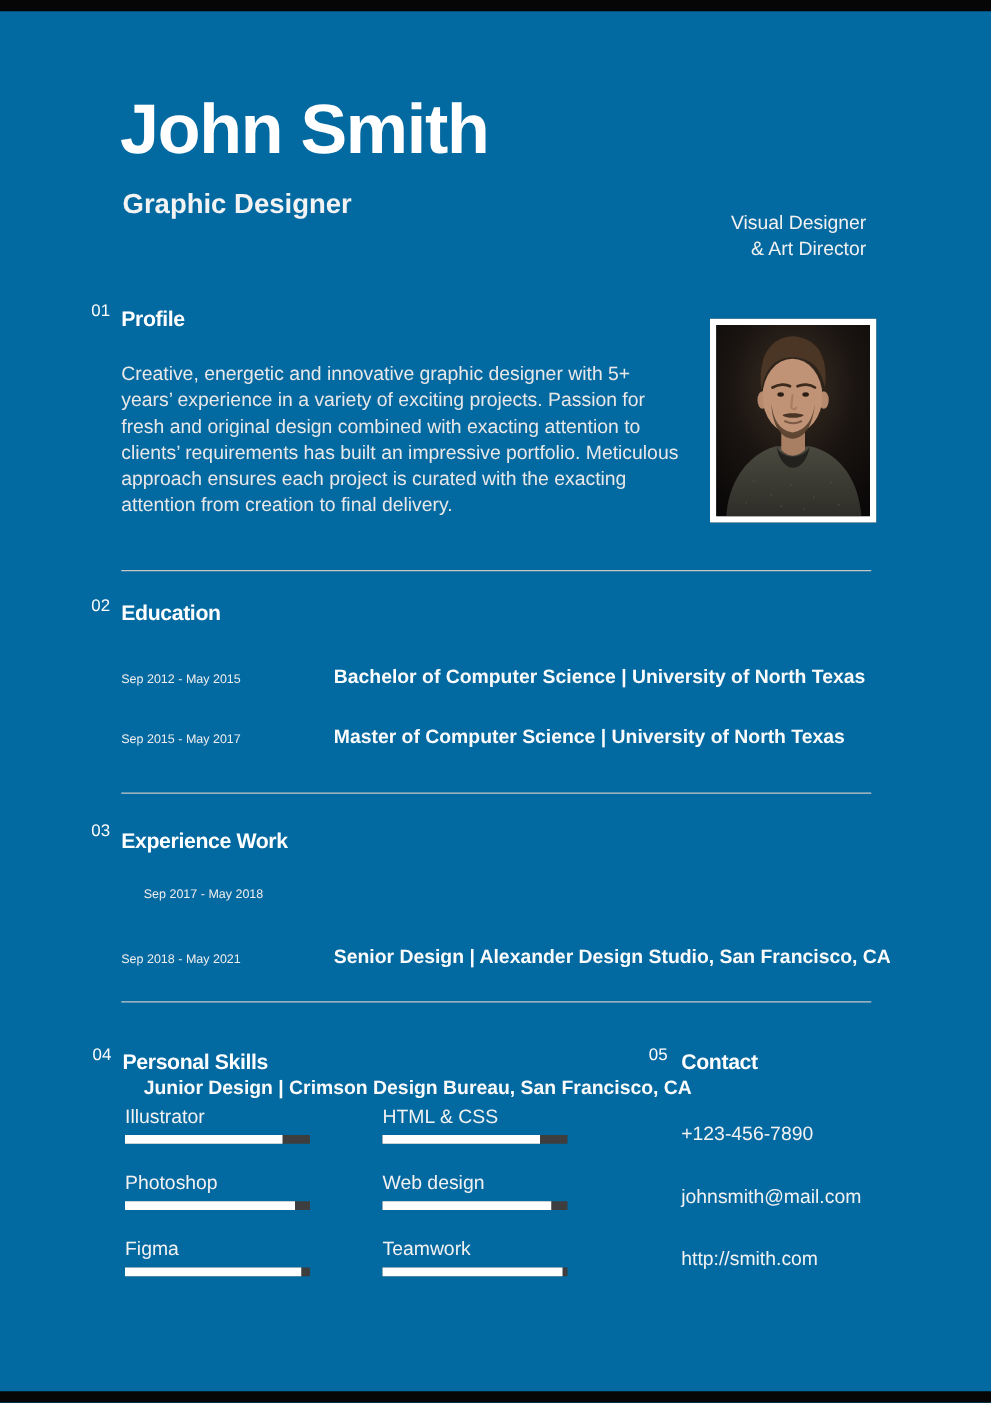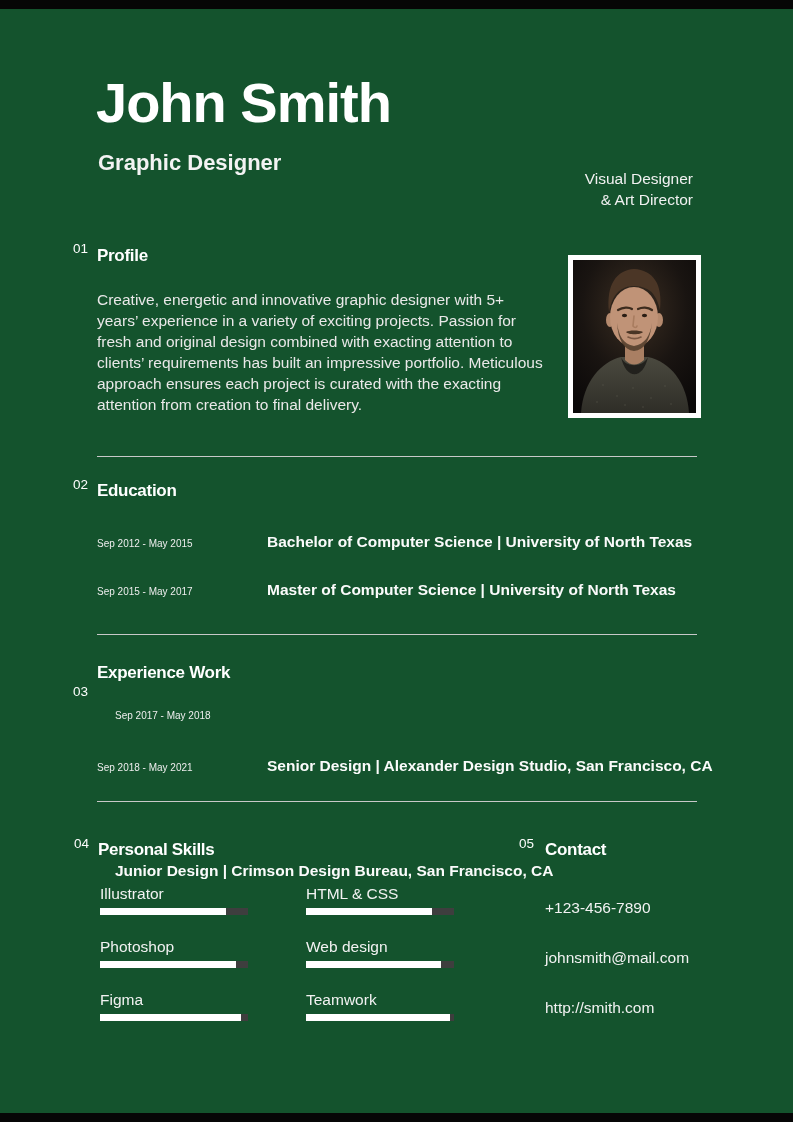--- a/index.html
+++ b/index.html
@@ -1,19 +1,19 @@
 <!DOCTYPE html>
 <html><head>
 <meta charset="utf-8">
 <style>
   html,body{margin:0;padding:0;background:#111;}
   .page{
     position:relative;
     width:793px;height:1122px;
-    background:#14532d;
+    background:#0369a1;
     font-family:"Liberation Sans",sans-serif;
     color:#fff;
     overflow:hidden;
     margin:0 auto;
   }
   .edge-strip{position:absolute;left:0;width:793px;height:9px;background:#060606;}
   .edge-strip.top{top:0;}
   .edge-strip.bottom{bottom:0;}
 
   .name{
@@ -131,21 +131,21 @@
     <span class="entry-dates">Sep 2012 - May 2015</span>
     <span class="entry-detail">Bachelor of Computer Science | University of North Texas</span>
   </div>
   <div class="entry-row" style="top:581px;">
     <span class="entry-dates">Sep 2015 - May 2017</span>
     <span class="entry-detail">Master of Computer Science | University of North Texas</span>
   </div>
 
   <div class="divider d2"></div>
 
-  <span class="sec-num" style="left:73px;top:684px;">03</span>
+  <span class="sec-num" style="left:73px;top:657px;">03</span>
   <h2 class="sec-heading" style="left:97px;top:663px;">Experience Work</h2>
   <div class="entry-row" style="top:710px;flex-direction:column;">
     <span class="entry-dates">Sep 2017 - May 2018</span>
     <span class="entry-detail">Junior Design | Crimson Design Bureau, San Francisco, CA</span>
   </div>
   <div class="entry-row" style="top:757px;">
     <span class="entry-dates">Sep 2018 - May 2021</span>
     <span class="entry-detail">Senior Design | Alexander Design Studio, San Francisco, CA</span>
   </div>
 

